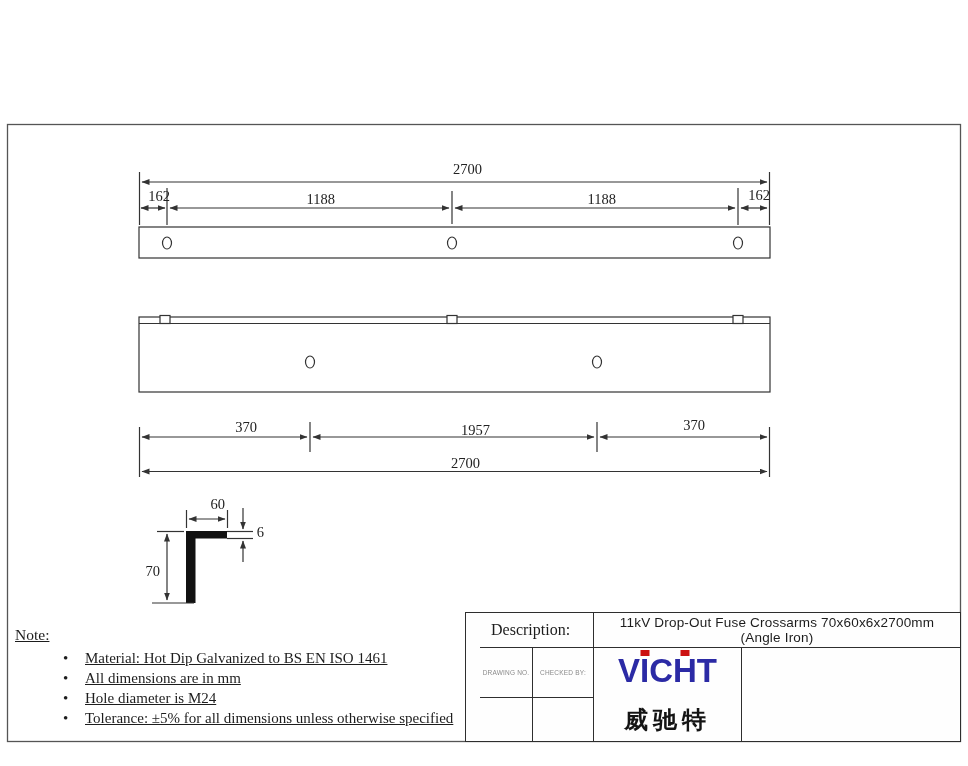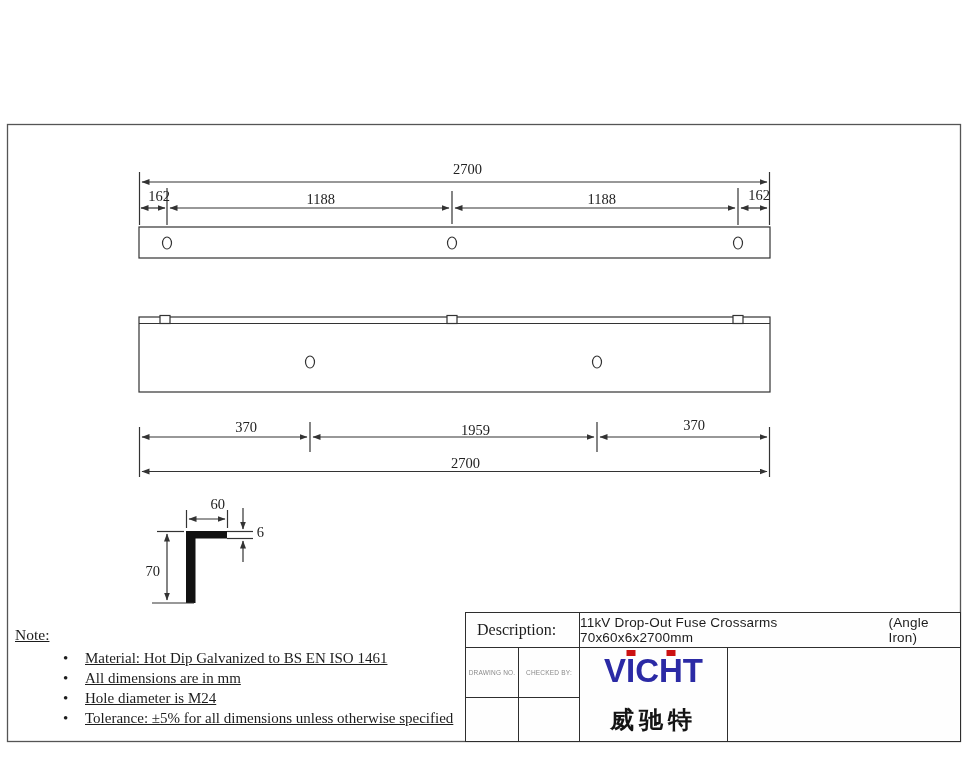--- a/index.html
+++ b/index.html
@@ -9,25 +9,25 @@
   .dimlabel{position:absolute;font-family:"Liberation Serif",serif;font-size:14.5px;color:#222;
     text-align:right;line-height:15px;}
   
   .note{position:absolute;left:15px;top:626px;width:445px;color:#1d1d1d;text-decoration:underline;}
   .note-title{font-size:15.5px;}
   .note-items{margin-top:4px;}
   .note-item{position:relative;padding-left:70px;font-size:15px;line-height:20px;}
   .note-item::before{content:"\2022";position:absolute;left:48px;top:0;font-size:15px;}
   
   .tblock{position:absolute;left:465px;top:612px;width:496px;height:130px;border:1.2px solid #2e2e2e;
-    box-sizing:border-box;background:#fefefe;}
+    box-sizing:border-box;background:#fefefe;padding-left:14px;}
   .tb-row1{display:flex;height:35px;border-bottom:1px solid #2e2e2e;box-sizing:border-box;}
   .tb-desc-label{width:114px;border-right:1px solid #2e2e2e;box-sizing:border-box;
     font-size:16px;color:#1d1d1d;display:flex;align-items:center;padding-left:11px;}
-  .tb-desc-value{flex:1;display:flex;flex-direction:row;align-items:center;justify-content:center;
+  .tb-desc-value{flex:1;display:flex;flex-direction:column;align-items:center;justify-content:center;
     font-family:"Liberation Sans",sans-serif;font-size:13.5px;color:#1c1c1c;line-height:15.5px;letter-spacing:.2px;}
   .tb-row2{display:flex;height:93px;}
   .tb-colA{width:53px;border-right:1px solid #2e2e2e;box-sizing:border-box;display:flex;flex-direction:column;}
   .tb-colB{width:61px;border-right:1px solid #2e2e2e;box-sizing:border-box;display:flex;flex-direction:column;}
   .tb-sub-top{height:50px;border-bottom:1px solid #2e2e2e;box-sizing:border-box;display:flex;
     align-items:center;justify-content:center;}
   .tb-sub-bot{flex:1;}
   .tinytext{font-family:"Liberation Sans",sans-serif;font-size:6.5px;color:#8a8a8a;letter-spacing:.2px;}
   .tb-logo{width:148px;border-right:1px solid #2e2e2e;box-sizing:border-box;display:flex;
     flex-direction:column;align-items:center;justify-content:center;gap:1px;}
@@ -116,21 +116,21 @@
     </g>
   </svg>
 
   <span class="dimlabel" style="left:422px;top:162px;width:60px;">2700</span>
   <span class="dimlabel" style="left:140px;top:189px;width:30px;">162</span>
   <span class="dimlabel" style="left:285px;top:192px;width:50px;">1188</span>
   <span class="dimlabel" style="left:566px;top:192px;width:50px;">1188</span>
   <span class="dimlabel" style="left:740px;top:188px;width:30px;">162</span>
 
   <span class="dimlabel" style="left:209px;top:420px;width:48px;">370</span>
-  <span class="dimlabel" style="left:430px;top:423px;width:60px;">1959</span>
+  <span class="dimlabel" style="left:430px;top:423px;width:60px;">1957</span>
   <span class="dimlabel" style="left:657px;top:418px;width:48px;">370</span>
   <span class="dimlabel" style="left:420px;top:456px;width:60px;">2700</span>
 
   <span class="dimlabel" style="left:189px;top:497px;width:36px;">60</span>
   <span class="dimlabel" style="left:248px;top:525px;width:16px;">6</span>
   <span class="dimlabel" style="left:136px;top:564px;width:24px;">70</span>
 
   <div class="note">
     <div class="note-title">Note:</div>
     <div class="note-items">

